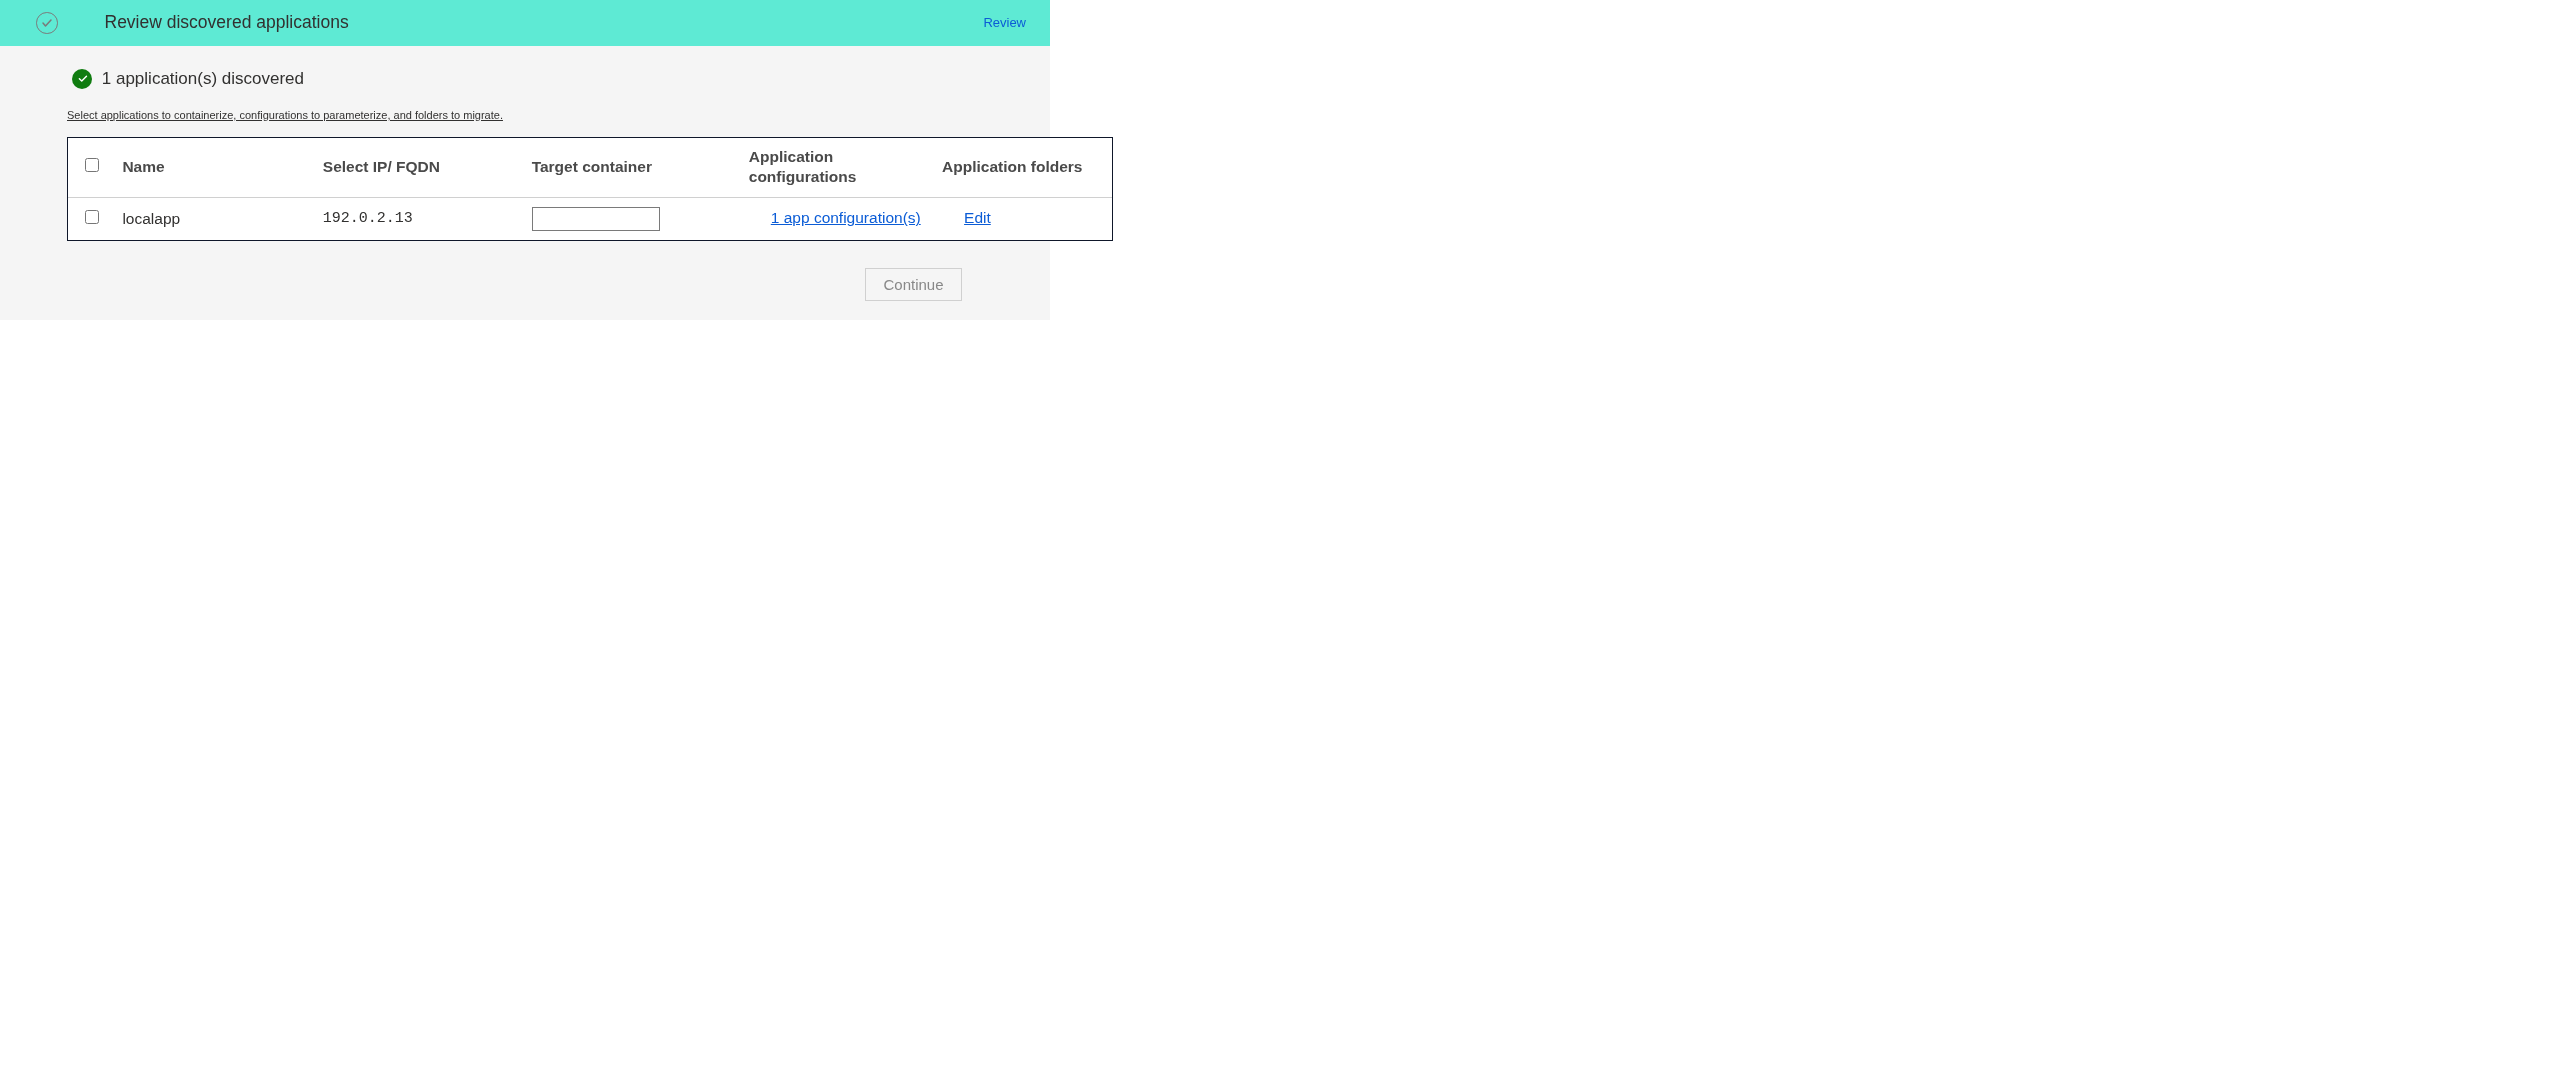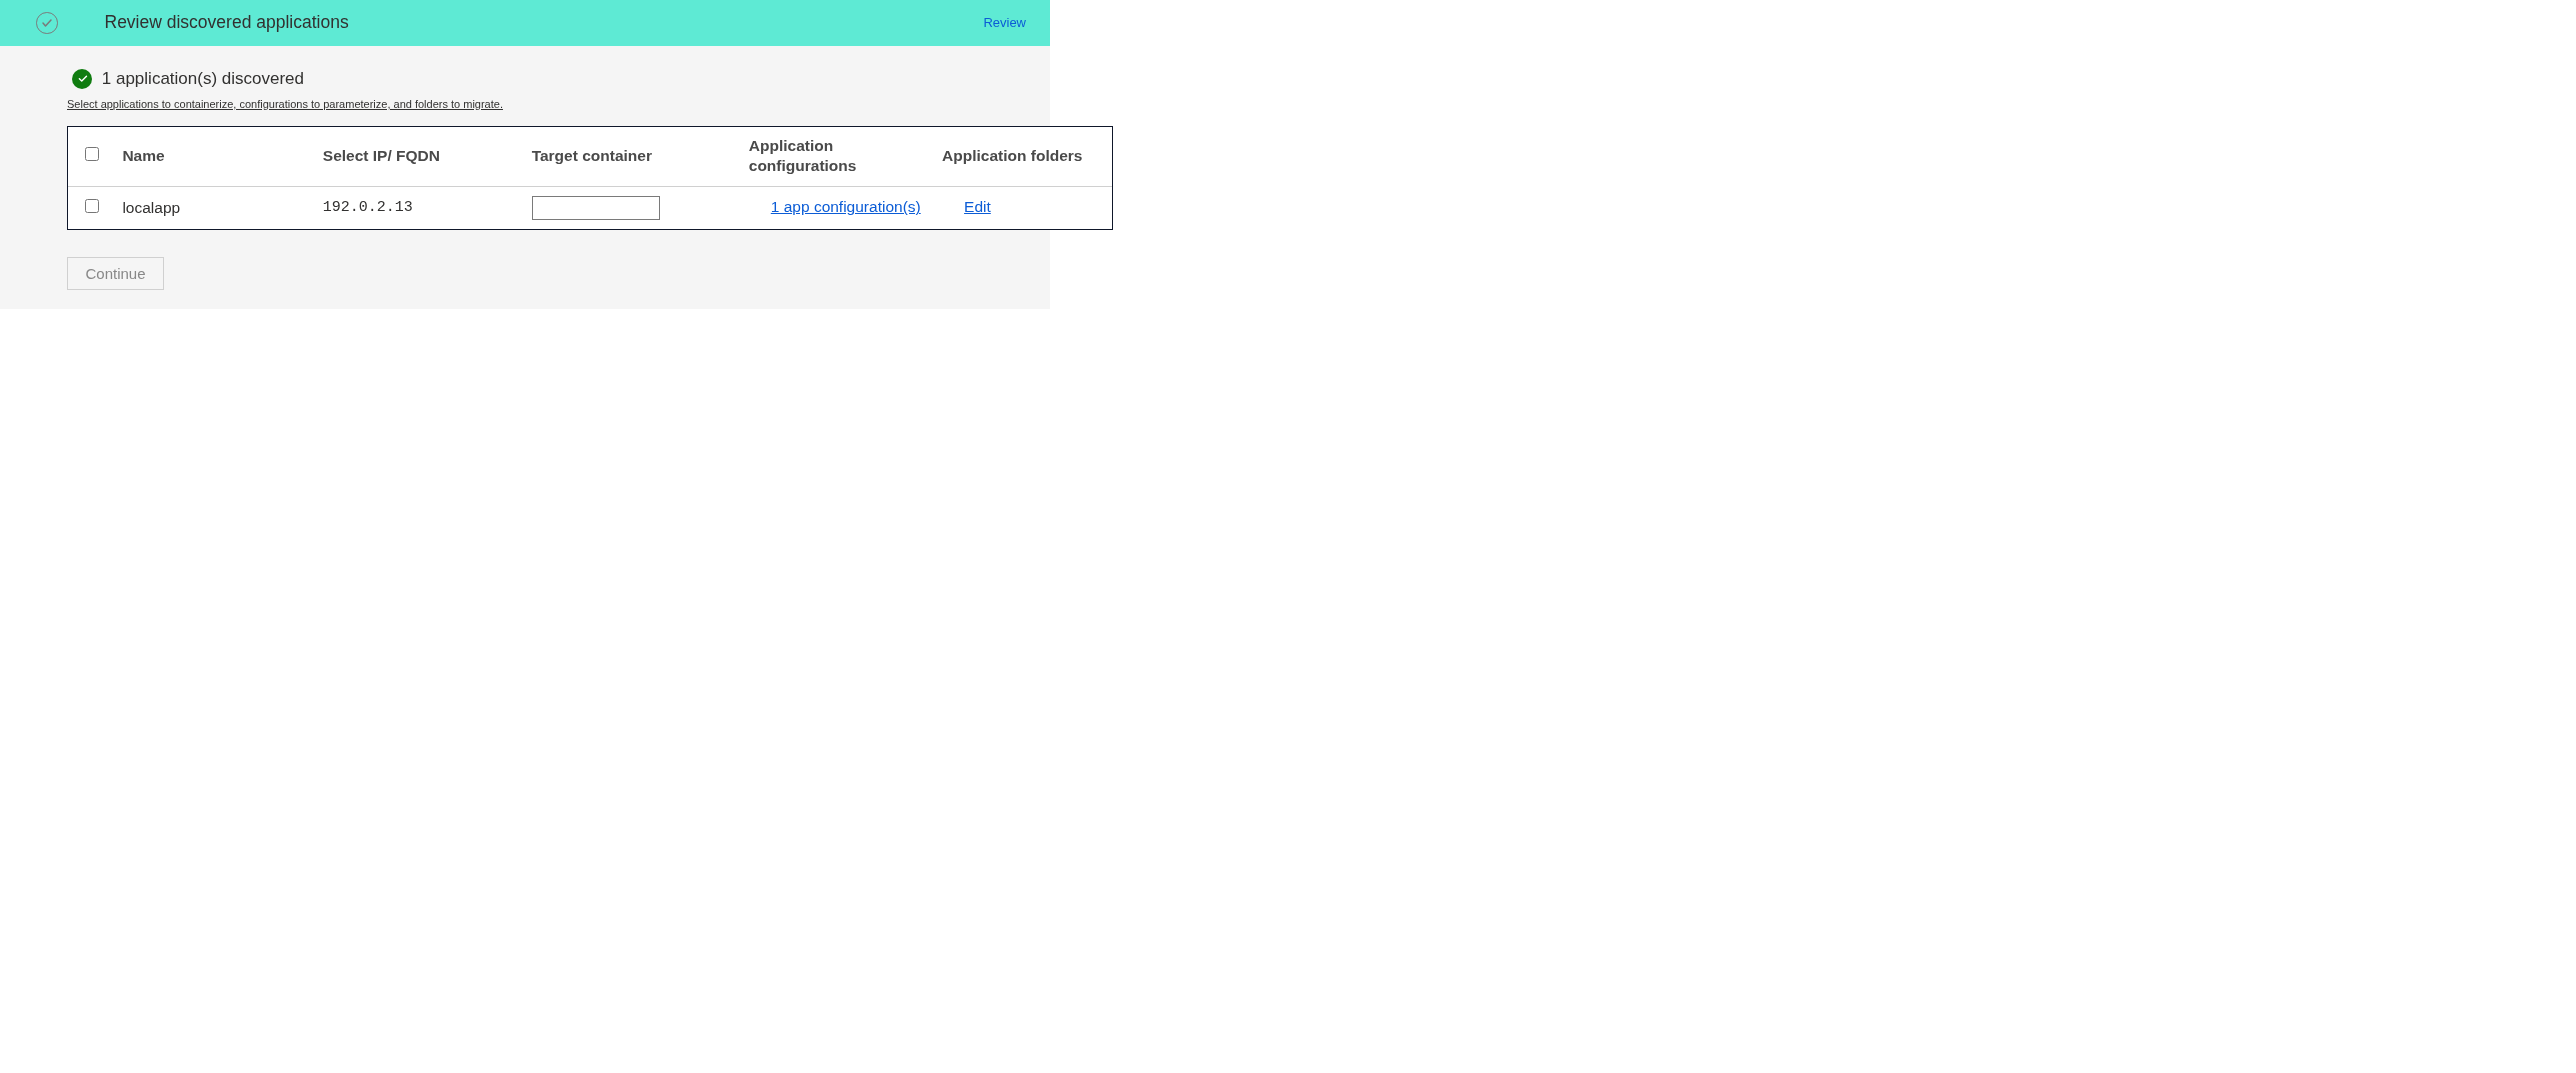--- a/index.html
+++ b/index.html
@@ -50,21 +50,21 @@
       text-decoration: none;
       cursor: pointer;
     }
     .content {
       padding: 23px 61px 0 67px;
     }
     .status-row {
       display: flex;
       align-items: center;
       gap: 9.4px;
-      margin-bottom: 9px;
+      margin-bottom: 20px;
       margin-left: 5.4px;
     }
     .success-icon {
       width: 20px;
       height: 20px;
       background: #107c10;
       border-radius: 50%;
       display: inline-flex;
       align-items: center;
       justify-content: center;
@@ -127,20 +127,21 @@
       color: #0b5cd6;
       text-decoration: underline;
       cursor: pointer;
       line-height: 1.35;
       display: inline-block;
       margin-left: 22px;
     }
     .mono { font-family: Consolas, "Courier New", monospace; font-size: 15px; }
     .footer-row {
       display: flex;
+      justify-content: flex-end;
       padding: 27px 27px 0 0;
     }
     .continue-btn {
       font-size: 15px;
       color: #888;
       background: #f5f5f5;
       border: 0.7px solid #d0d0d0;
       padding: 6.7px 17.5px;
       cursor: default;
     }

